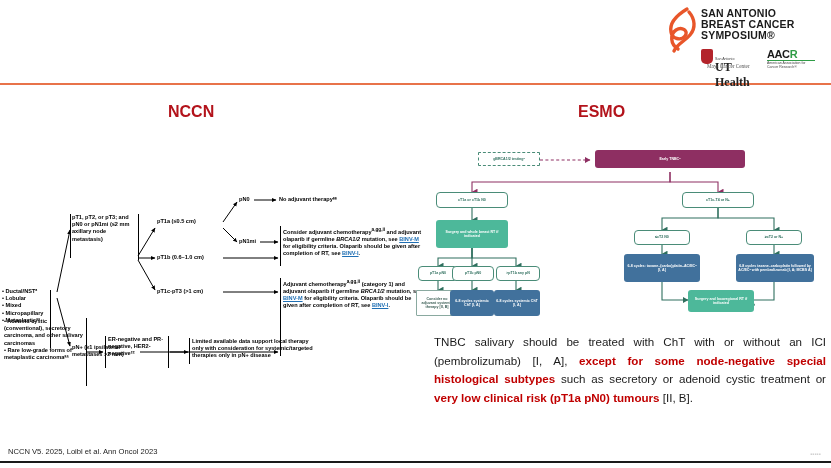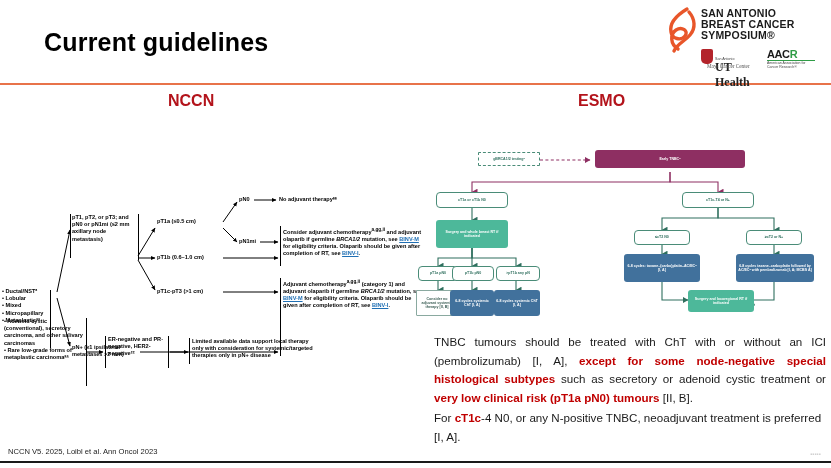--- a/index.html
+++ b/index.html
@@ -31,21 +31,21 @@
   .ut-t2{position:absolute;left:14px;top:9px;font-size:3.6px;color:#444;}
   .ut-t3{position:absolute;left:6px;top:15px;font-family:"Liberation Serif",serif;
     font-size:5.2px;color:#555;}
   .aacr-logo{position:absolute;left:66px;top:0;width:50px;height:24px;}
   .aacr-t1{position:absolute;left:0;top:0;font-size:11px;font-weight:bold;color:#1a1a1a;letter-spacing:-.4px;}
   .aacr-r{color:#2f9c46;}
   .aacr-bar{position:absolute;left:0;top:12px;width:48px;height:1px;background:#2f9c46;}
   .aacr-t2{position:absolute;left:0;top:13px;font-size:3.5px;color:#444;line-height:4.2px;width:50px;}
 
   
-  .sec-head{position:absolute;font-size:16px;font-weight:bold;color:#b3131b;}
+  .sec-head{position:absolute;font-size:16px;font-weight:bold;color:#b3131b;margin-top:11px;}
   #nccn-head{left:168px;top:92px;}
   #esmo-head{left:578px;top:92px;}
 
   
   .nccn{position:absolute;left:0;top:130px;width:430px;height:300px;
     font-size:5.6px;color:#000;font-weight:bold;line-height:7.2px;}
   .nbox{position:absolute;}
   .nbar{position:absolute;background:#000;width:1px;}
   .link{color:#1f6fb4;text-decoration:underline;}
   .it{font-style:italic;}
@@ -73,21 +73,20 @@
   
   .footer-rule{position:absolute;left:0;top:461px;width:831px;height:2px;background:#1a1a1a;}
   .footer-cite{position:absolute;left:8px;top:447px;font-size:7.6px;color:#222;}
   .watermark{position:absolute;right:10px;top:452px;font-size:3px;color:#cfcfcf;letter-spacing:.3px;}
 </style>
 </head>
 <body>
 
 <div id="slide">
 
-  <div class="slide-title">Current guidelines</div>
   <div class="title-rule"></div>
 
   <div class="logo-block">
     <svg class="logo-mark" viewBox="0 0 34 48">
       <path d="M22 3 C12 9 4 16 6 26 C7 33 16 35 20 30 C24 25 17 20 11 24 C5 28 5 38 13 43" fill="none" stroke="#e8562a" stroke-width="3.4" stroke-linecap="round"></path>
       <path d="M24 6 C30 13 31 22 25 29 C20 35 12 38 9 45" fill="none" stroke="#e8562a" stroke-width="3.4" stroke-linecap="round"></path>
     </svg>
     <div class="logo-words">
       <div>SAN ANTONIO</div>
       <div>BREAST CANCER</div>
@@ -255,24 +254,21 @@
     <div class="ebox e-white" style="left:204px;top:90px;width:56px;height:15px;">≤cT2 N0</div>
     <div class="ebox e-white" style="left:316px;top:90px;width:56px;height:15px;">≥cT2 or N+</div>
 
     <div class="ebox e-blue" style="left:194px;top:114px;width:76px;height:28px;">6-8 cycles: taxane–(carbo)platin–AC/ECᵈ [I, A]</div>
     <div class="ebox e-blue" style="left:306px;top:114px;width:78px;height:28px;">6-8 cycles taxane–carboplatin followed by AC/ECᵈ with pembrolizumab [I, A; MCBS A]</div>
 
     <div class="ebox e-green" style="left:258px;top:150px;width:66px;height:22px;">Surgery and locoregional RT if indicated</div>
   </div>
 
   <div class="esmo-text" id="para1">
-    <span>TNBC tumours should be treated with ChT with or without an ICI (pembrolizumab) [I, A], </span><span class="red">except for some node-negative special histological subtypes</span><span> such as secretory or adenoid cystic treatment or </span><span class="red">very low clinical risk (pT1a pN0) tumours</span><span> [II, B].</span>
-  </div>
-
-  <div class="esmo-text" id="para2">
-    <span>For </span><span class="red">cT1c</span><span>-4 N0, or any N-positive TNBC, neoadjuvant treatment is preferred [I, A].</span>
-  </div>
+    <span>TNBC salivary should be treated with ChT with or without an ICI (pembrolizumab) [I, A], </span><span class="red">except for some node-negative special histological subtypes</span><span> such as secretory or adenoid cystic treatment or </span><span class="red">very low clinical risk (pT1a pN0) tumours</span><span> [II, B].</span>
+  </div>
+
 
   <div class="footer-cite">NCCN V5. 2025, Loibl et al. Ann Oncol 2023</div>
   <div class="footer-rule"></div>
   <div class="watermark">■■■■■</div>
 
 </div>
 
 </body></html>

